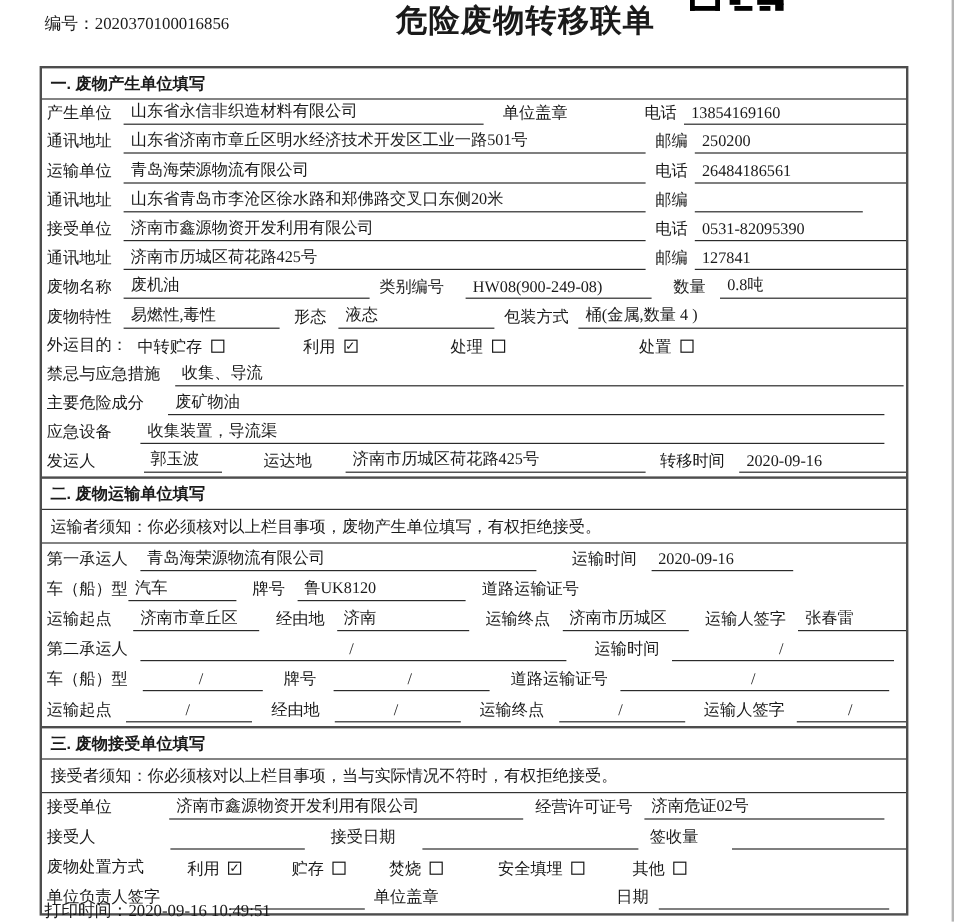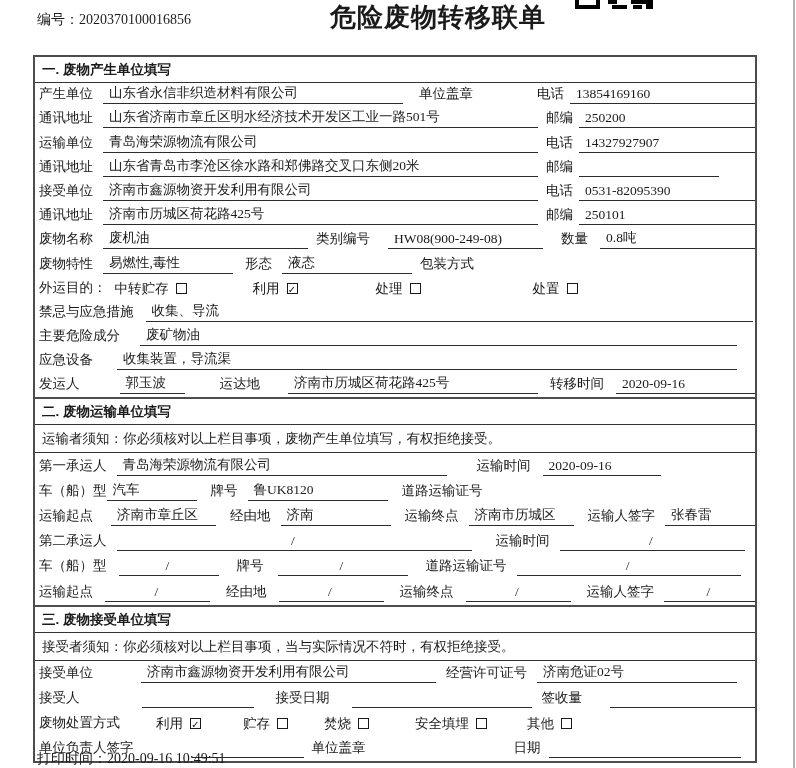--- a/index.html
+++ b/index.html
@@ -78,54 +78,55 @@
           <div class="frow">
             <span class="lbl">通讯地址</span>
             <span class="fld" style="width: 435px; margin-left: 10px;">山东省济南市章丘区明水经济技术开发区工业一路501号</span>
             <span class="lbl" style="margin-left: 8px;">邮编</span>
             <span class="fld grow" style="margin-left: 6px;">250200</span>
           </div>
           <div class="frow">
             <span class="lbl">运输单位</span>
             <span class="fld" style="width: 435px; margin-left: 10px;">青岛海荣源物流有限公司</span>
             <span class="lbl" style="margin-left: 8px;">电话</span>
-            <span class="fld grow" style="margin-left: 6px;">14327927907</span>
+            <span class="fld grow" style="margin-left: 6px;">26484186561</span>
           </div>
           <div class="frow">
             <span class="lbl">通讯地址</span>
             <span class="fld" style="width: 435px; margin-left: 10px;">山东省青岛市李沧区徐水路和郑佛路交叉口东侧20米</span>
             <span class="lbl" style="margin-left: 8px;">邮编</span>
             <span class="fld" style="width: 140px; margin-left: 6px;"></span>
           </div>
           <div class="frow">
             <span class="lbl">接受单位</span>
             <span class="fld" style="width: 435px; margin-left: 10px;">济南市鑫源物资开发利用有限公司</span>
             <span class="lbl" style="margin-left: 8px;">电话</span>
             <span class="fld grow" style="margin-left: 6px;">0531-82095390</span>
           </div>
           <div class="frow">
             <span class="lbl">通讯地址</span>
             <span class="fld" style="width: 435px; margin-left: 10px;">济南市历城区荷花路425号</span>
             <span class="lbl" style="margin-left: 8px;">邮编</span>
-            <span class="fld grow" style="margin-left: 6px;">250101</span>
+            <span class="fld grow" style="margin-left: 6px;">127841</span>
           </div>
           <div class="frow">
             <span class="lbl">废物名称</span>
             <span class="fld" style="width: 205px; margin-left: 10px;">废机油</span>
             <span class="lbl" style="margin-left: 8px;">类别编号</span>
             <span class="fld" style="width: 155px; margin-left: 18px;">HW08(900-249-08)</span>
             <span class="lbl" style="margin-left: 18px;">数量</span>
             <span class="fld grow" style="margin-left: 12px;">0.8吨</span>
           </div>
           <div class="frow">
             <span class="lbl">废物特性</span>
             <span class="fld" style="width: 130px; margin-left: 10px;">易燃性,毒性</span>
             <span class="lbl" style="margin-left: 12px;">形态</span>
             <span class="fld" style="width: 130px; margin-left: 10px;">液态</span>
             <span class="lbl" style="margin-left: 8px;">包装方式</span>
+            <span class="fld grow" style="margin-left: 8px;">桶(金属,数量 4 )</span>
           </div>
           <div class="frow">
             <span class="lbl">外运目的：</span>
             <span class="chk" style="margin-left: 8px;">
               <span class="clbl">中转贮存</span>
               <span class="box"></span>
             </span>
             <span class="chk" style="margin-left: 66px;">
               <span class="clbl">利用</span>
               <span class="box">✓</span>

